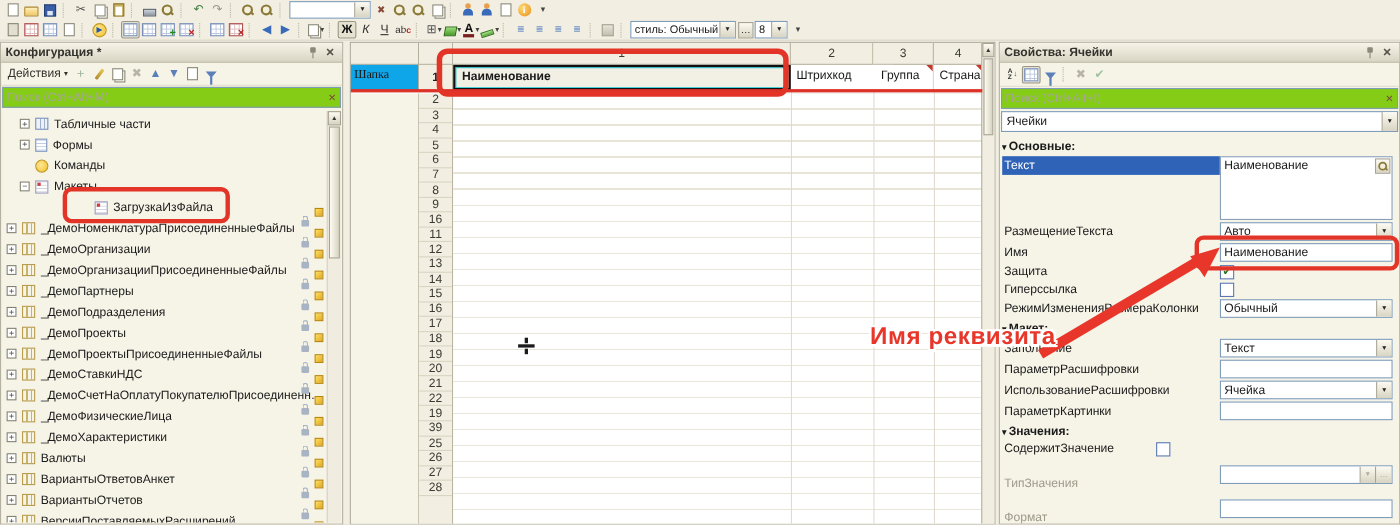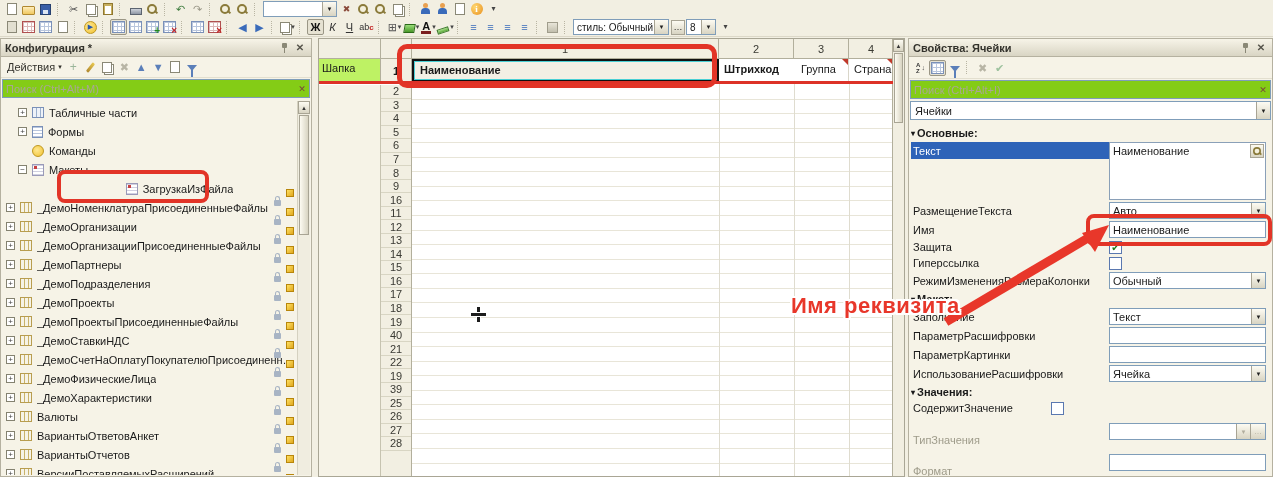--- a/index.html
+++ b/index.html
@@ -95,24 +95,24 @@
 
   
   #sheet{position:absolute;left:318px;top:38px;width:587px;height:439px;background:#fff;border:1px solid #a9a695;}
   .shc{position:absolute;background:#f2efe2;border-right:1px solid #b2af9c;border-bottom:1px solid #b2af9c;display:flex;align-items:center;justify-content:center;color:#3a3a33;}
   .namescol-hd{left:0;top:0;width:62px;height:20px;}
   .rowhd-hd{left:62px;top:0;width:31px;height:20px;}
   .h1{left:93px;top:0;width:307px;height:20px;}
   .h2{left:400px;top:0;width:75px;height:20px;}
   .h3{left:475px;top:0;width:55px;height:20px;}
   .h4{left:530px;top:0;width:45px;height:20px;}
-  .namecell{position:absolute;left:0;top:20px;width:62px;height:23px;background:#bef264;border-right:1px solid #b2af9c;padding:3px 3px;}
+  .namecell{position:absolute;left:0;top:20px;width:62px;height:23px;background:#0ea5e9;border-right:1px solid #b2af9c;padding:3px 3px;font-family:Liberation Serif, serif;}
   .r1num{position:absolute;left:62px;top:20px;width:31px;height:23px;background:#f2efe2;border-right:1px solid #b2af9c;display:flex;align-items:center;justify-content:center;font-weight:bold;}
   .cell{position:absolute;top:20px;height:23px;background:#fff;border-right:1px solid #d9d6c9;padding:4px 0 0 5px;white-space:nowrap;overflow:hidden;}
-  .cell.c2{left:400px;width:93px;font-weight:bold;}
+  .cell.c2{left:400px;width:93px;font-weight:normal;}
   .cell.c3{left:475px;width:55px;padding-left:7px;}
   .cell.c4{left:530px;width:45px;padding-left:5px;}
   .selcell{position:absolute;left:93px;top:20px;width:307px;height:23px;background:#f2efe4;border:2px solid #111;box-shadow:inset 0 0 0 1px #49cfd4;font-weight:bold;padding:3px 0 0 6px;}
   .ctri{position:absolute;right:0;top:0;width:0;height:0;border-top:6px solid #c0392b;border-left:6px solid transparent;}
   .bodynames{position:absolute;left:0;top:46px;bottom:0;width:62px;background:#f6f3e7;border-right:1px solid #c6c3b0;}
   .rowhdr{position:absolute;left:62px;top:46px;bottom:0;width:31px;background:#f2efe2;border-right:1px solid #b2af9c;overflow:hidden;}
   .rnum{height:13.56px;border-bottom:1px solid #d8d5c3;display:flex;align-items:center;justify-content:center;color:#3a3a33;}
   .gridarea{position:absolute;left:93px;top:46px;bottom:0;width:482px;background:repeating-linear-gradient(to bottom,#fff 0 13.56px,#e8e5d8 13.56px 14.56px);}
   .vline{position:absolute;top:43px;bottom:0;width:1px;background:#dfdccf;}
   .sheet-sb{position:absolute;right:0;top:0;bottom:0;width:12px;background:#f1eee1;border-left:1px solid #b2af9c;}
@@ -400,21 +400,21 @@
         <div class="trow" style="padding-left: 16px;">
           <span class="exp-sp"></span>
           <span class="tico t-tcmd"></span>
           <span class="tlabel">Команды</span>
         </div>
         <div class="trow" style="padding-left: 16px;">
           <span class="exp">−</span>
           <span class="tico t-tlayout"></span>
           <span class="tlabel">Макеты</span>
         </div>
-        <div class="trow" style="padding-left: 60px; justify-content: center;">
+        <div class="trow" style="padding-left: 84px;">
           <span class="tico t-tlayout"></span>
           <span class="tlabel">ЗагрузкаИзФайла</span>
           <span class="tflags">
             <span class="f-cube"></span>
           </span>
         </div>
         <div class="trow" style="padding-left: 4px;">
           <span class="exp">+</span>
           <span class="tico t-tcat"></span>
           <span class="tlabel">_ДемоНоменклатураПрисоединенныеФайлы</span>
@@ -597,21 +597,21 @@
         <div class="rnum">16</div>
         <div class="rnum">11</div>
         <div class="rnum">12</div>
         <div class="rnum">13</div>
         <div class="rnum">14</div>
         <div class="rnum">15</div>
         <div class="rnum">16</div>
         <div class="rnum">17</div>
         <div class="rnum">18</div>
         <div class="rnum">19</div>
-        <div class="rnum">40</div>
+        <div class="rnum">20</div>
         <div class="rnum">21</div>
         <div class="rnum">22</div>
         <div class="rnum">19</div>
         <div class="rnum">39</div>
         <div class="rnum">25</div>
         <div class="rnum">26</div>
         <div class="rnum">27</div>
         <div class="rnum">28</div>
       </div>
     <div class="gridarea"></div>
@@ -710,29 +710,29 @@
           <div class="pcombo">
             <span class="val">Текст</span>
             <span class="dbtn">▼</span>
           </div>
         </div>
         <div class="prow">
           <div class="plabel">ПараметрРасшифровки</div>
           <div class="pinput"></div>
         </div>
         <div class="prow">
-          <div class="plabel">ПараметрКартинки</div>
-          <div class="pinput"></div>
-        </div>
-        <div class="prow">
           <div class="plabel">ИспользованиеРасшифровки</div>
           <div class="pcombo">
             <span class="val">Ячейка</span>
             <span class="dbtn">▼</span>
           </div>
+        </div>
+        <div class="prow">
+          <div class="plabel">ПараметрКартинки</div>
+          <div class="pinput"></div>
         </div>
         <div class="psec">
           <span class="tri">▾</span>
           <span>Значения:</span>
         </div>
         <div class="prow">
           <div class="plabel" style="flex: 0 0 140px;">СодержитЗначение</div>
           <span class="pcheck"></span>
         </div>
         <div class="prow">

